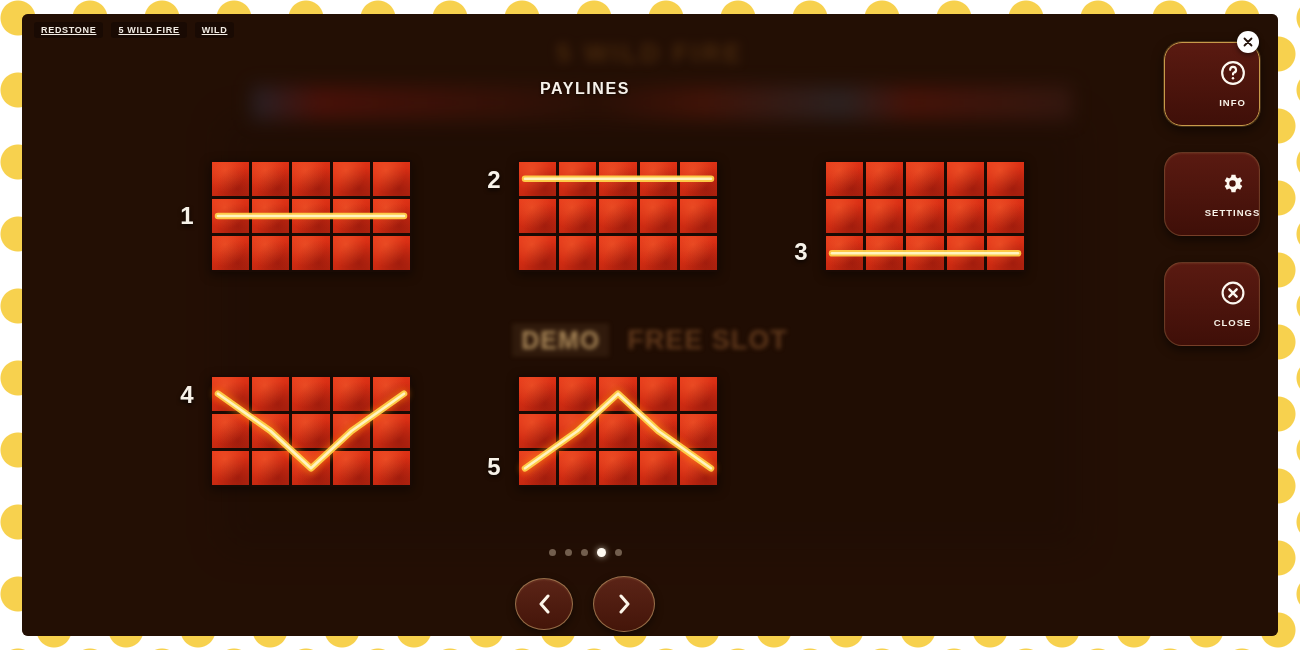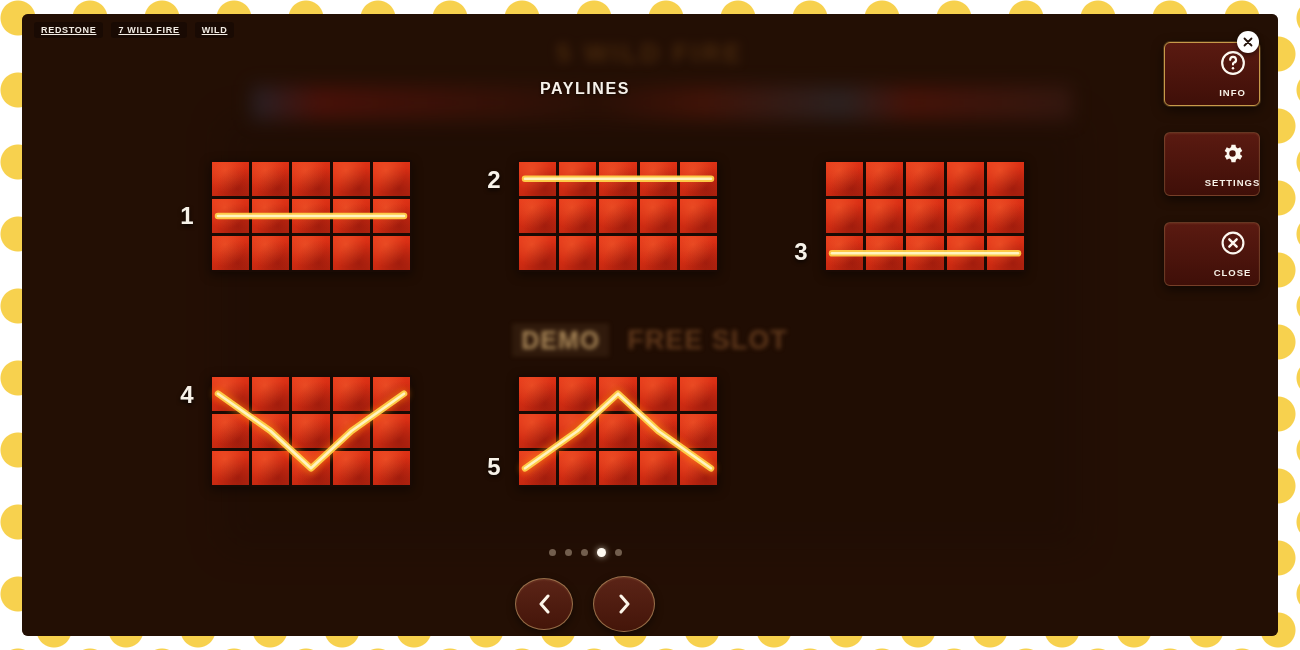--- a/index.html
+++ b/index.html
@@ -206,22 +206,22 @@
   .nav-btn svg { display: block; }
 
   
   #side-buttons {
     position: absolute; right: 18px; top: 28px;
     display: flex; flex-direction: column; gap: 26px;
     z-index: 8;
   }
   .side-btn {
     position: relative;
-    width: 96px; height: 64px;
-    border-radius: 6px;
+    width: 96px; height: 84px;
+    border-radius: 18px;
     background: linear-gradient(180deg, #5a1a11 0%, #3f0f08 100%);
     border: 1px solid rgba(190,150,95,.30);
     display: flex; flex-direction: column;
     align-items: center; justify-content: center; gap: 7px;
     box-shadow: 0 4px 10px rgba(0,0,0,.5), inset 0 1px 2px rgba(255,190,140,.10);
     cursor: pointer;
     padding-left: 41px;
   }
   .side-btn.highlight {
     border: 1.5px solid #c79a4a;
@@ -258,21 +258,21 @@
 
     <div id="overlay"></div>
 
     <div id="watermark">
       <span class="wm-demo">DEMO</span>
       <span class="wm-free">FREE SLOT</span>
     </div>
 
     <div id="tags">
       <span class="tag">REDSTONE</span>
-      <span class="tag">7 WILD FIRE</span>
+      <span class="tag">5 WILD FIRE</span>
       <span class="tag">WILD</span>
     </div>
 
     <div id="paylines-title">PAYLINES</div>
 
     <div id="paylines-area">
         <div class="payline-item" style="left: 152px; top: 146px;">
           <div class="pl-num align-mid">1</div>
           <div class="grid">
             <div class="cells">

